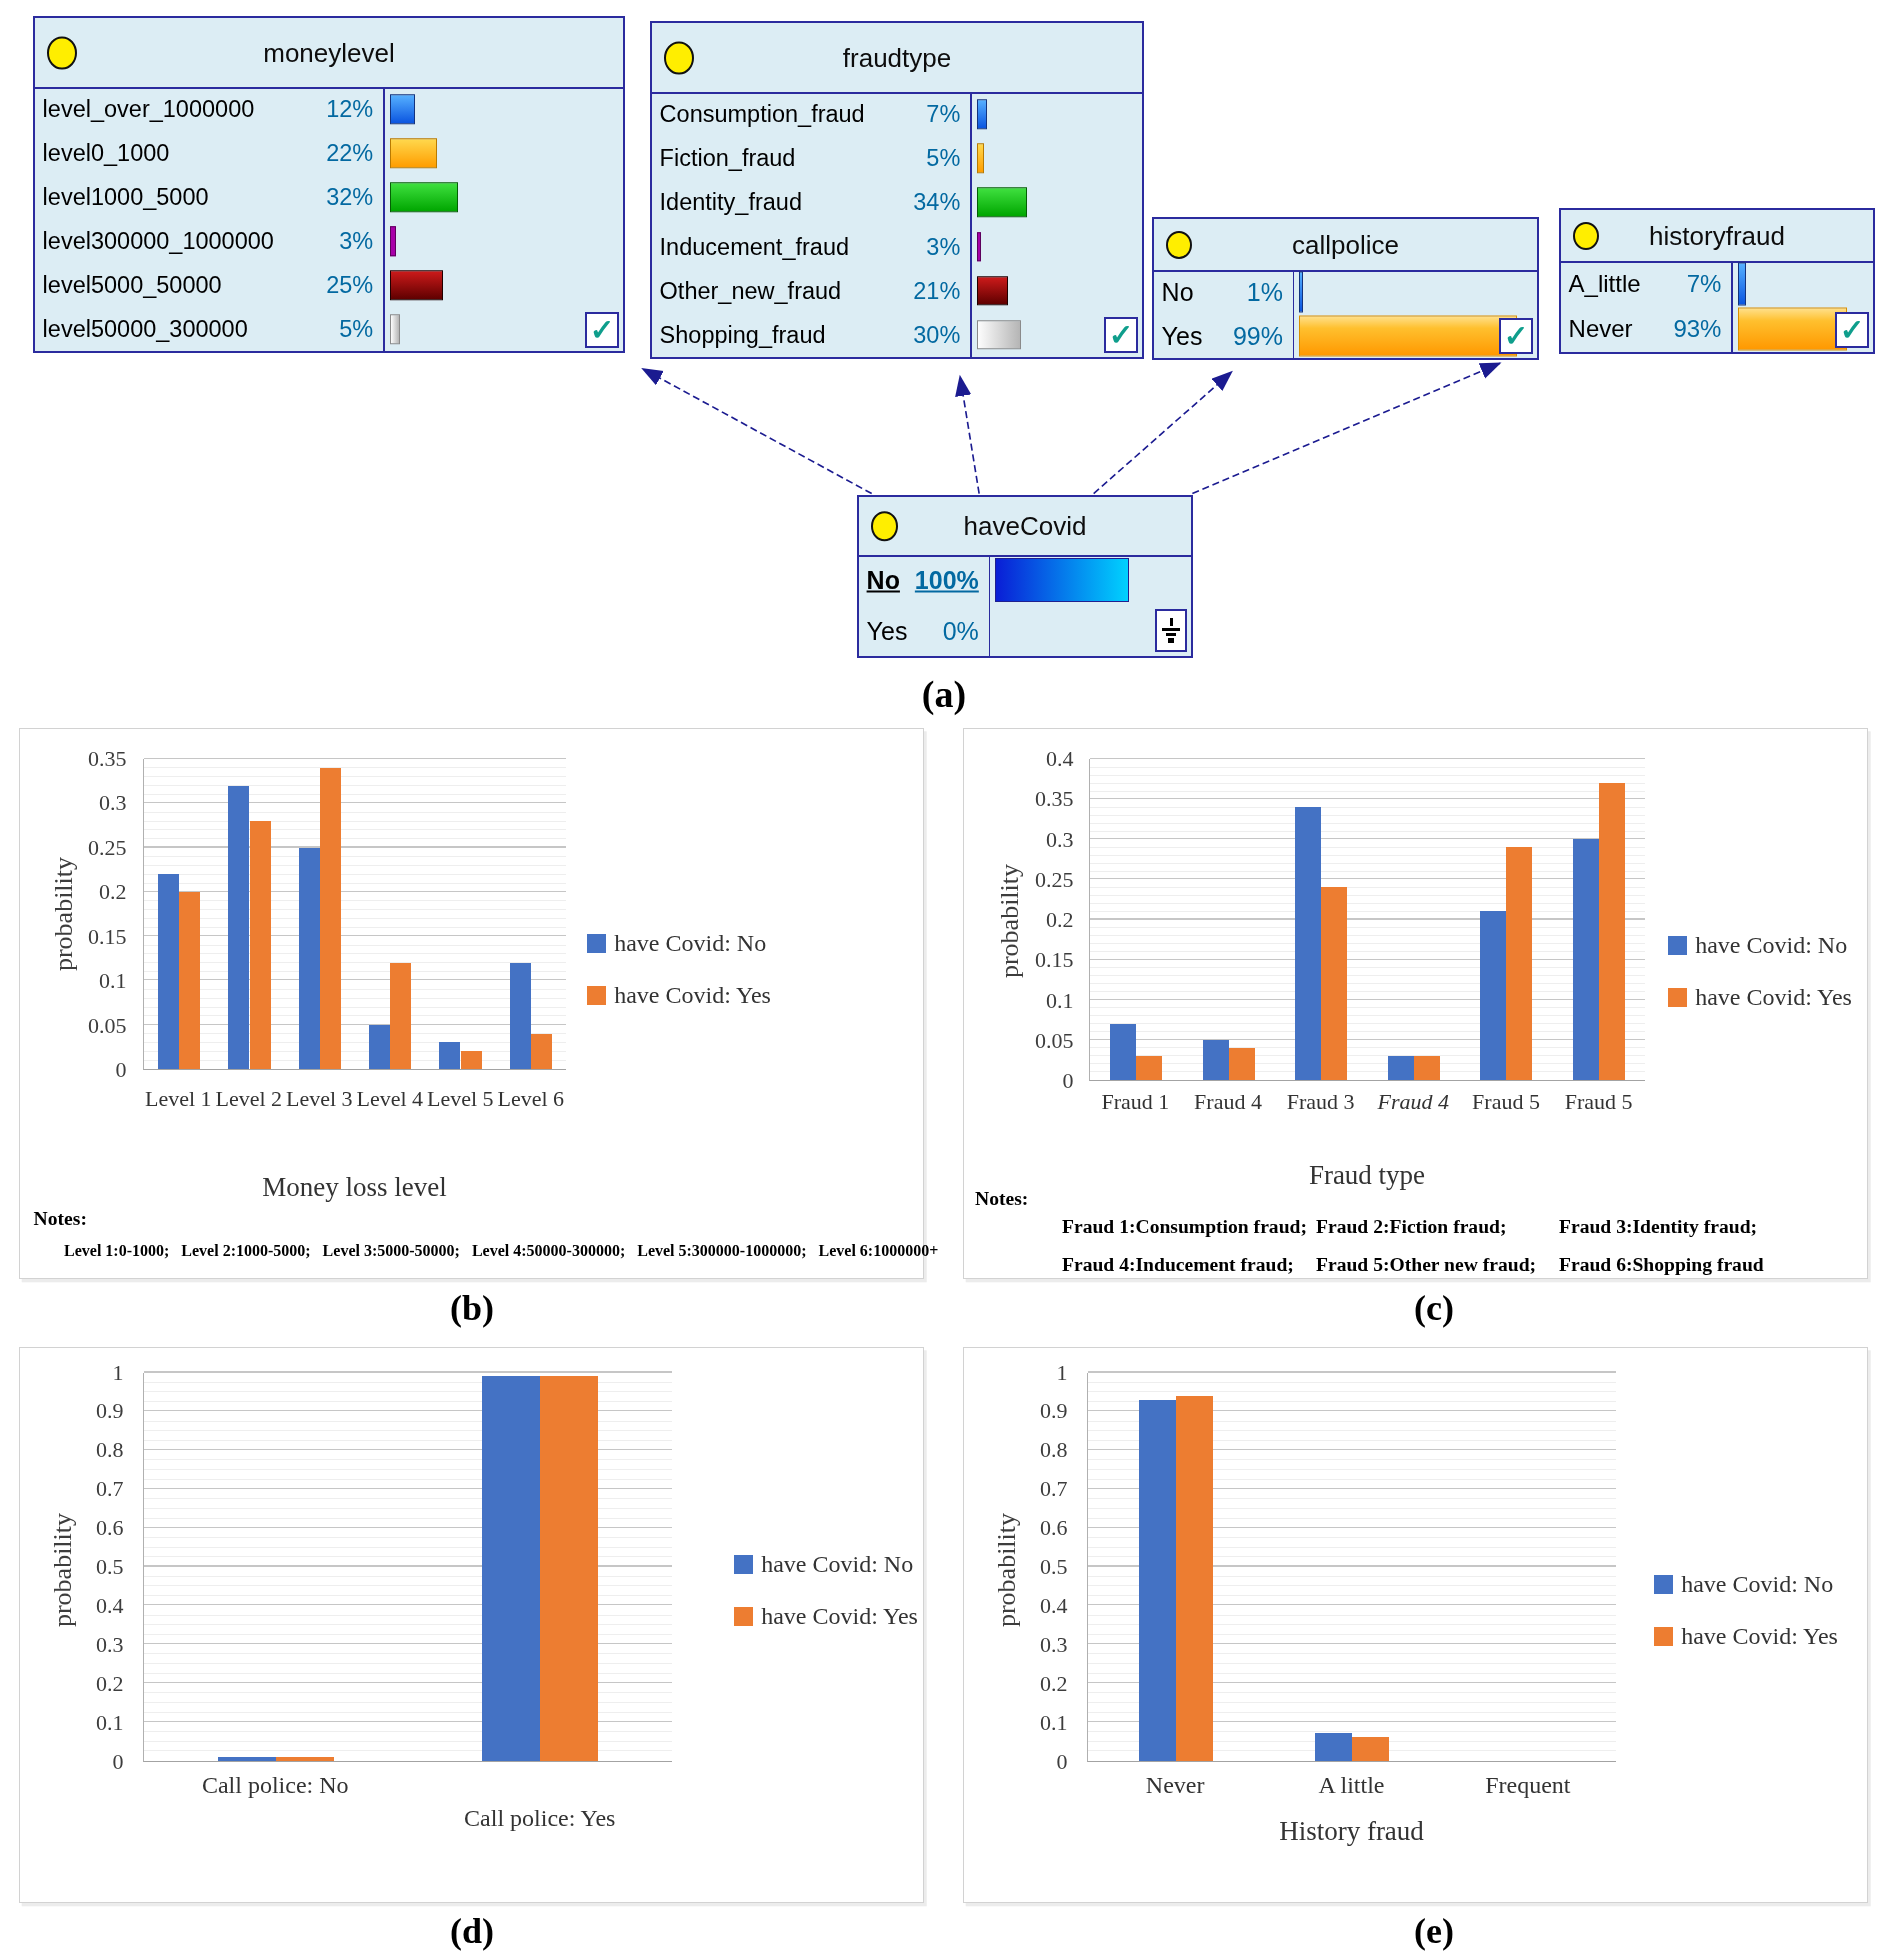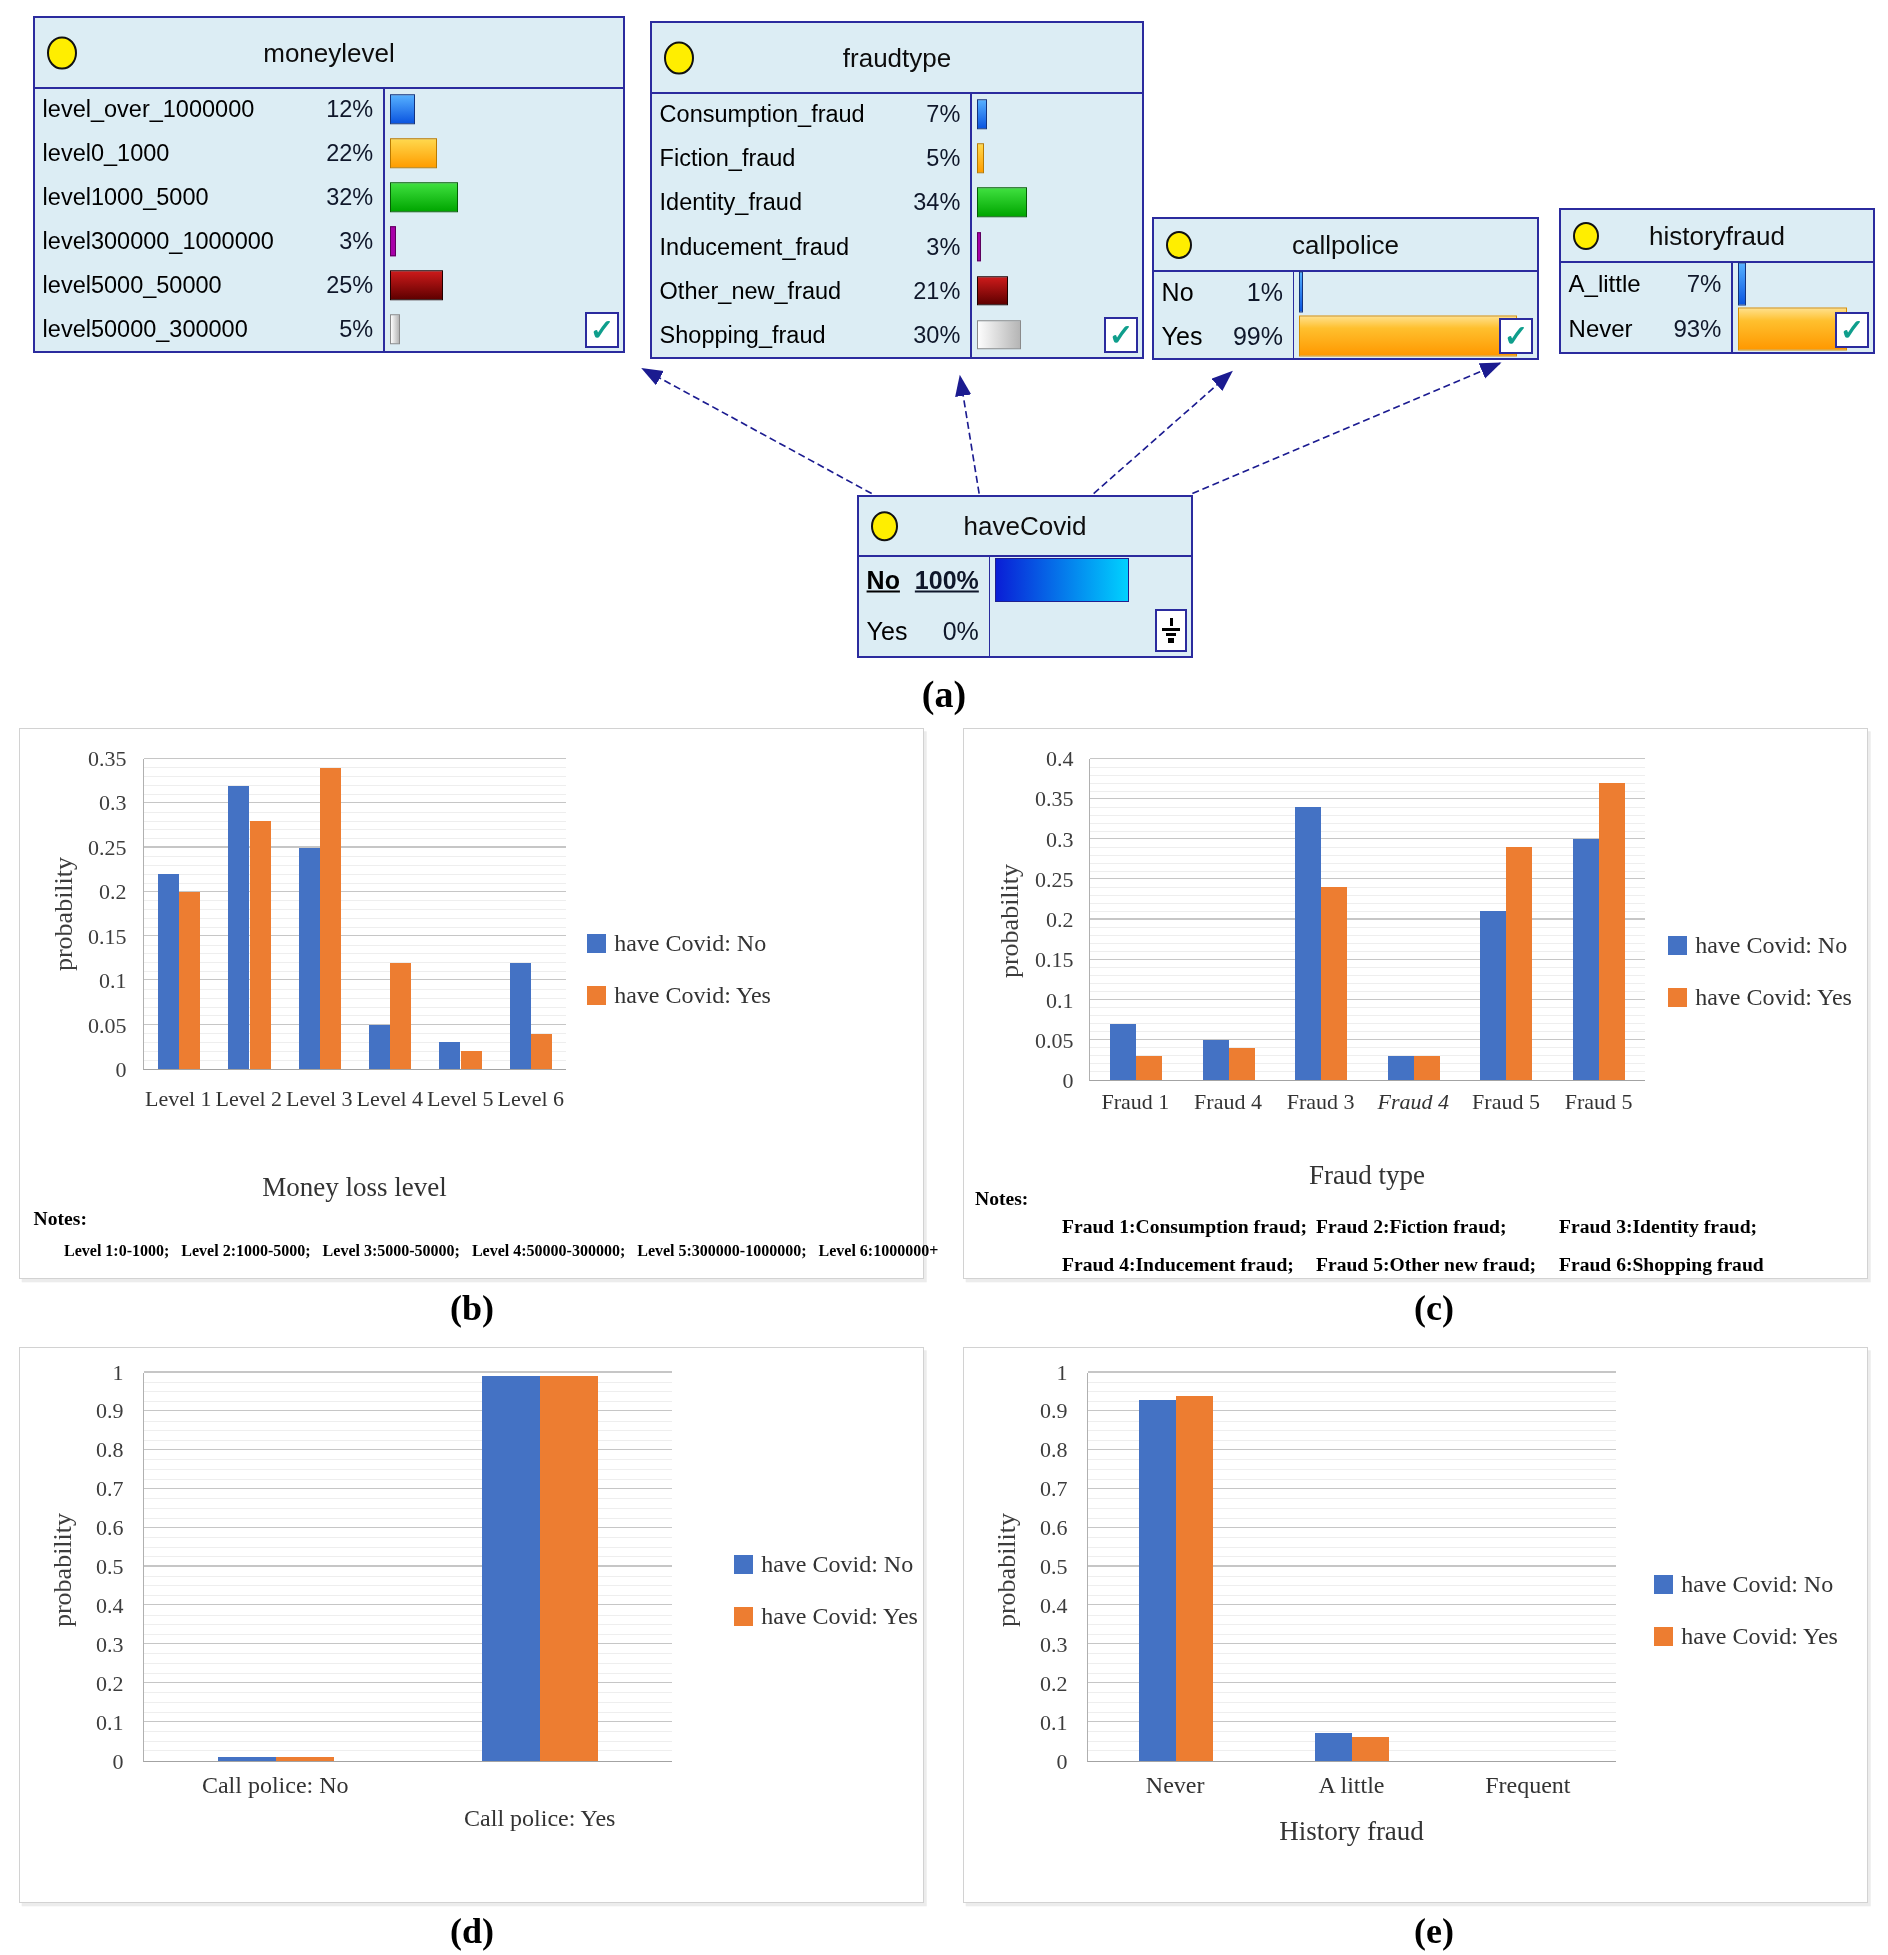--- a/index.html
+++ b/index.html
@@ -7,21 +7,21 @@
 
   
   .bn-node{position:absolute;background:#dcedf4;border:2.2px solid #2b2b9e;box-sizing:border-box}
   .node-head{position:relative;height:var(--headh);border-bottom:2.2px solid #2b2b9e}
   .node-ellipse{position:absolute;left:12px;top:50%;transform:translateY(-50%);width:29.5px;height:33px;background:#ffee00;border:2.2px solid #111;border-radius:50%;box-sizing:border-box}
   .node-title{position:absolute;left:0;right:0;top:50%;transform:translateY(-50%);text-align:center;font-size:26px;color:#0d0d0d}
   .node-rows{position:absolute;left:0;right:8px;top:var(--headh);bottom:0;display:flex;flex-direction:column}
   .node-rows::before{content:"";position:absolute;left:var(--div);top:0;bottom:0;width:1.6px;background:#2b2b9e;z-index:1}
   .nrow{flex:1;position:relative}
   .nlabel{position:absolute;left:7.6px;top:50%;transform:translateY(-50%);font-size:var(--fs,23.5px);color:#000;white-space:nowrap}
-  .npct{position:absolute;right:calc(100% - var(--div) + 9.8px);top:50%;transform:translateY(-50%);font-size:var(--fs,23.5px);color:#0f172a}
+  .npct{position:absolute;right:calc(100% - var(--div) + 9.8px);top:50%;transform:translateY(-50%);font-size:var(--fs,23.5px);color:#0369a1}
   .emph{font-weight:bold;text-decoration:underline}
   .nbar{position:absolute;left:calc(var(--div) + 6.5px);top:50%;transform:translateY(-50%);height:var(--bh,29.5px);min-width:3.8px;box-sizing:border-box;z-index:2}
   .bar-blue{background:linear-gradient(180deg,#56b0ff,#0b55e0);border:1.6px solid #13337e}
   .bar-amber{background:linear-gradient(180deg,#ffd84d,#ff9d00);border:1.6px solid #b97a00}
   .bar-green{background:linear-gradient(180deg,#3fe03f,#00a600);border:1.6px solid #045f04}
   .bar-magenta{background:#a800a8;border:1.6px solid #5c005c}
   .bar-darkred{background:linear-gradient(180deg,#cc1a1a,#5f0000);border:1.6px solid #1f0000}
   .bar-silver{background:linear-gradient(90deg,#fdfdfd,#b5b5b5);border:1.6px solid #8a8a8a}
   .bar-orangebig{background:linear-gradient(180deg,#ffe08a 0%,#ffc02e 30%,#ff9800 100%);border:1.6px solid #d98e00}
   .bar-bluegrad{background:linear-gradient(90deg,#0a1ed6,#00d2ff);border:1.6px solid #20208f}

